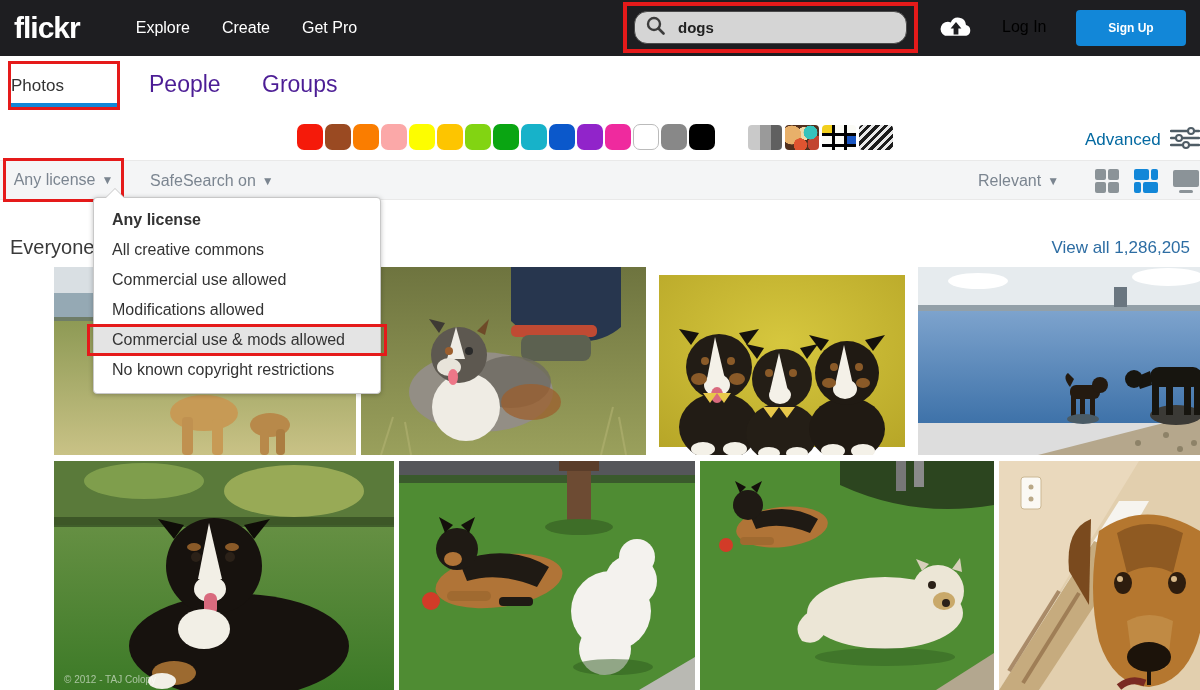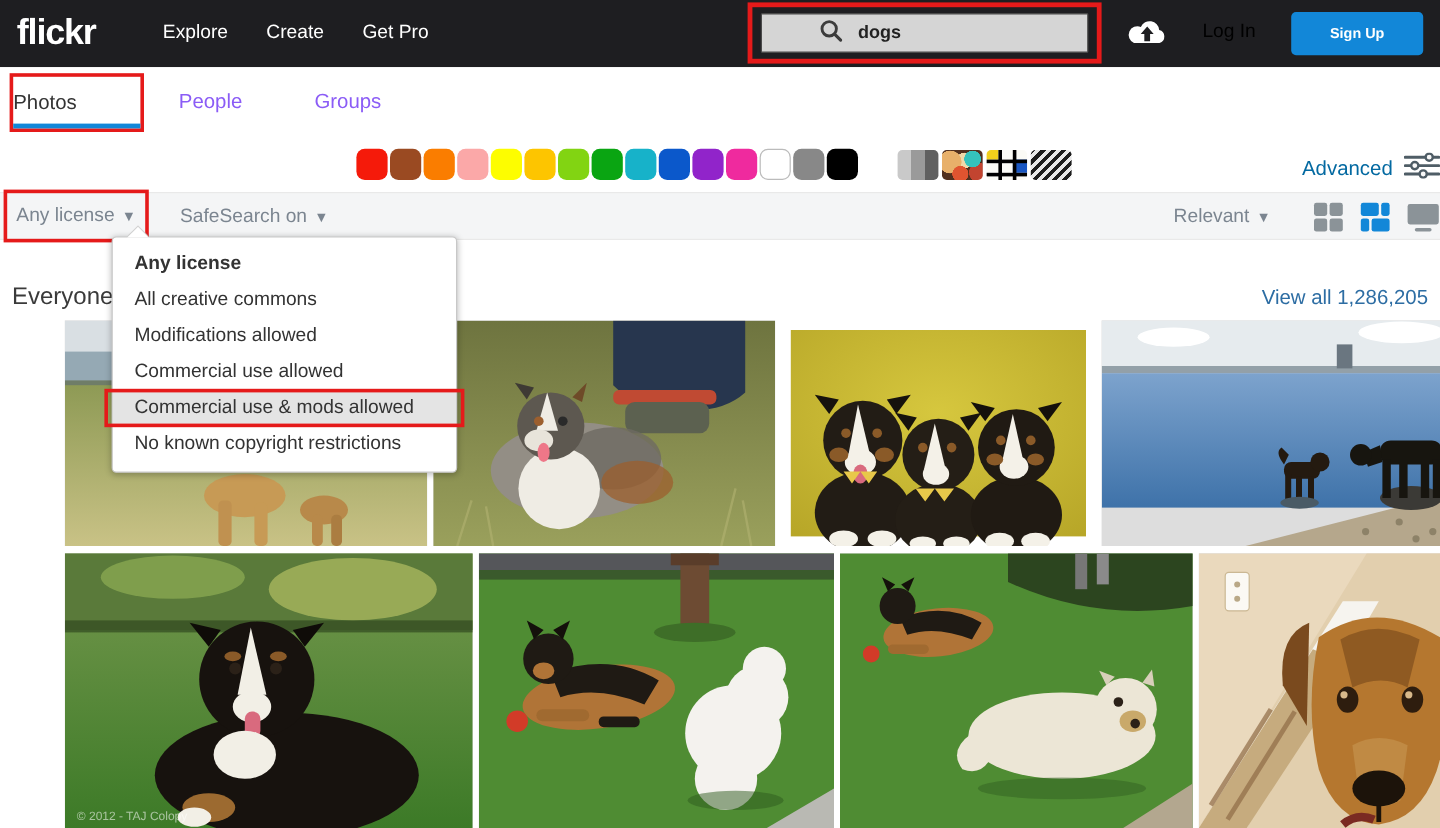--- a/index.html
+++ b/index.html
@@ -16,22 +16,22 @@
   }
   .logo { font-size:30px; font-weight:bold; letter-spacing:-1px; margin-left:14px; cursor:pointer; }
   .nav-links { display:flex; gap:32px; margin-left:56px; font-size:16px; }
   .nav-links span { cursor:pointer; }
   .search-annot {
     position:absolute; left:623px; top:2px; width:295px; height:51px;
     border:4px solid #e51a1a; display:flex; align-items:center; background:#1e1e21;
   }
   .search-box {
     margin:0 7px; width:273px; height:33px; background:#d5d5d5;
-    border:1px solid #4a4a4a; border-radius:1px;
-    display:flex; align-items:center; color:#222;padding-left:37px;
+    border:1px solid #4a4a4a; border-radius:13px;
+    display:flex; align-items:center; color:#222;
   }
   .search-box .mag { margin-left:11px; }
   .search-input {
     border:none; outline:none; background:transparent; font-weight:bold;
     font-size:15px; color:#222; margin-left:13px; width:190px;
     font-family:"Liberation Sans", sans-serif;
   }
   .cloud { position:absolute; left:938px; top:14px; cursor:pointer; }
   .login { position:absolute; left:1002px; top:18px; font-size:16px; cursor:pointer; }
   .signup-btn {
@@ -43,21 +43,21 @@
   
   .tabrow { position:absolute; left:0; top:56px; width:1200px; height:57px; background:#fff; }
   .tab-photos {
     position:absolute; left:8px; top:5px; width:112px; height:49px;
     border:3px solid #e51a1a; display:flex; align-items:center; justify-content:flex-start;
     font-size:17px; color:#333; cursor:pointer;
   }
   .tab-photos .underline {
     position:absolute; left:0; bottom:0; width:100%; height:4px; background:#1287d8;
   }
-  .tab-plain { position:absolute; top:0; height:57px; display:flex; align-items:center; font-size:17px; color:#8b5cf6; cursor:pointer; }
+  .tab-plain { position:absolute; top:0; height:57px; display:flex; align-items:center; font-size:23px; color:#4c1d95; cursor:pointer; }
   .tab-people { left:149px; }
   .tab-groups { left:262px; }
   
   .swatchrow { position:absolute; left:0; top:113px; width:1200px; height:47px; background:#fff; }
   .color-swatches { position:absolute; left:297px; top:11px; display:flex; gap:2px; }
   .swatch { width:26px; height:26px; border-radius:7px; cursor:pointer; }
   .swatch.white { border:1px solid #bbb; }
   .pattern-swatches { position:absolute; left:748px; top:12px; display:flex; gap:3px; }
   .pswatch { width:34px; height:25px; border-radius:4px; cursor:pointer; }
   .ps-gray { background:linear-gradient(90deg,#c9c9c9 0 34%,#9a9a9a 34% 67%,#606060 67%); }
@@ -528,18 +528,18 @@
       <path d="M120 226 q12 -10 26 -4" stroke="#7a2a22" stroke-width="7" fill="none"></path>
     </svg>
   </div>
 </div>
 
 <div class="menu">
   <div class="notch"></div>
   <ul>
       <li class="selected">Any license</li>
       <li>All creative commons</li>
+      <li>Commercial use allowed</li>
       <li>Modifications allowed</li>
-      <li>Commercial use allowed</li>
       <li class="highlighted">Commercial use &amp; mods allowed<div class="item-annot"></div></li>
       <li>No known copyright restrictions</li>
     </ul>
 </div>
 
 </body></html>

